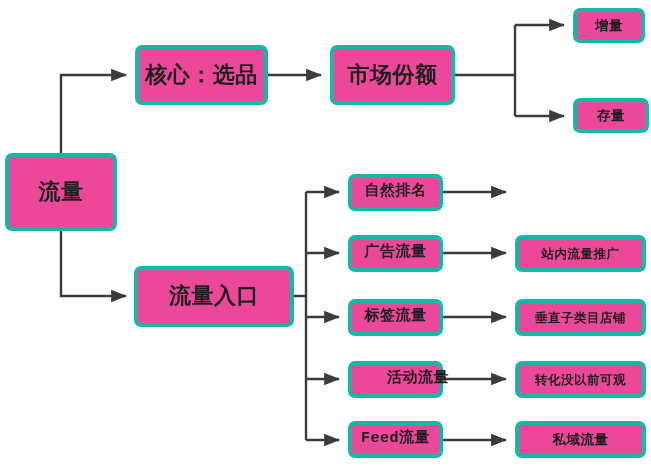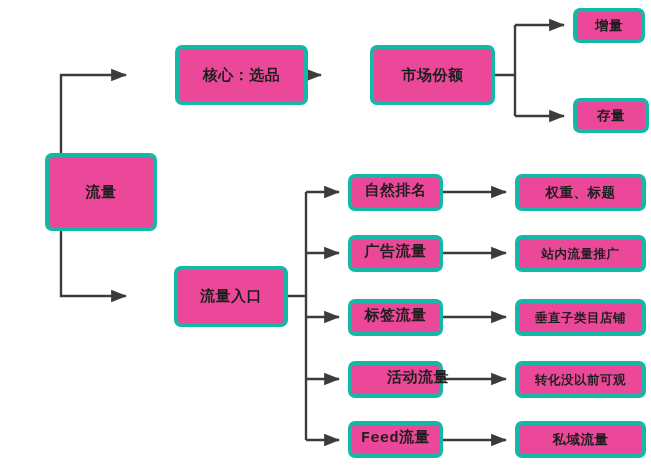--- a/index.html
+++ b/index.html
@@ -39,21 +39,21 @@
     color: #1e1e1e;
     font-weight: 700;
     letter-spacing: 0.5px;
     line-height: 1.1;
     z-index: 2;
   }
   .node-label {
     display: block;
     white-space: nowrap;
   }
-  .sz-lg  { font-size: 15px; margin-left: 40px; }
+  .sz-lg  { font-size: 22px; }
   .sz-md  { font-size: 15px; font-family: Liberation Mono, monospace; }
   .sz-sm  { font-size: 13.5px; }
   .sz-xs  { font-size: 12.5px; }
 </style>
 </head>
 <body>
 
 <div id="diagram-root">
 
   <svg id="edge-layer" viewBox="0 0 651 468">
@@ -99,43 +99,40 @@
   </div>
   <div class="node sz-lg" style="left: 330px; top: 45px; width: 125px; height: 60px; text-align: right;">
     <span class="node-label">市场份额</span>
   </div>
   <div class="node sz-sm" style="left: 573px; top: 8px; width: 72px; height: 35px;">
     <span class="node-label">增量</span>
   </div>
   <div class="node sz-sm" style="left: 573px; top: 98px; width: 76px; height: 35px;">
     <span class="node-label">存量</span>
   </div>
-  <div class="node sz-lg" style="left: 134px; top: 266px; width: 114px; height: 61px;">
+  <div class="node sz-lg" style="left: 134px; top: 266px; width: 160px; height: 61px;">
     <span class="node-label">流量入口</span>
   </div>
 
   <div class="node sz-md" style="left: 348px; top: 174px; width: 95px; height: 37px;">
     <span class="node-label">自然排名</span>
   </div>
   <div class="node sz-md" style="left: 348px; top: 235px; width: 95px; height: 37px;">
     <span class="node-label">广告流量</span>
   </div>
   <div class="node sz-md" style="left: 348px; top: 299px; width: 95px; height: 37px;">
     <span class="node-label">标签流量</span>
   </div>
   <div class="node sz-md" style="left: 348px; top: 361px; width: 95px; height: 37px; padding-left: 45px;">
     <span class="node-label">活动流量</span>
   </div>
   <div class="node sz-md" style="left: 348px; top: 421px; width: 95px; height: 37px;">
     <span class="node-label">Feed流量</span>
   </div>
 
-  <div class="node sz-sm" style="left: 515px; top: 174px; width: 131px; height: 37px;">
-    <span class="node-label">权重、标题</span>
-  </div>
   <div class="node sz-xs" style="left: 515px; top: 299px; width: 131px; height: 37px;">
     <span class="node-label">垂直子类目店铺</span>
   </div>
   <div class="node sz-xs" style="left: 515px; top: 235px; width: 131px; height: 37px;">
     <span class="node-label">站内流量推广</span>
   </div>
   <div class="node sz-xs" style="left: 515px; top: 361px; width: 131px; height: 37px;">
     <span class="node-label">转化没以前可观</span>
   </div>
   <div class="node sz-sm" style="left: 515px; top: 421px; width: 131px; height: 37px;">

